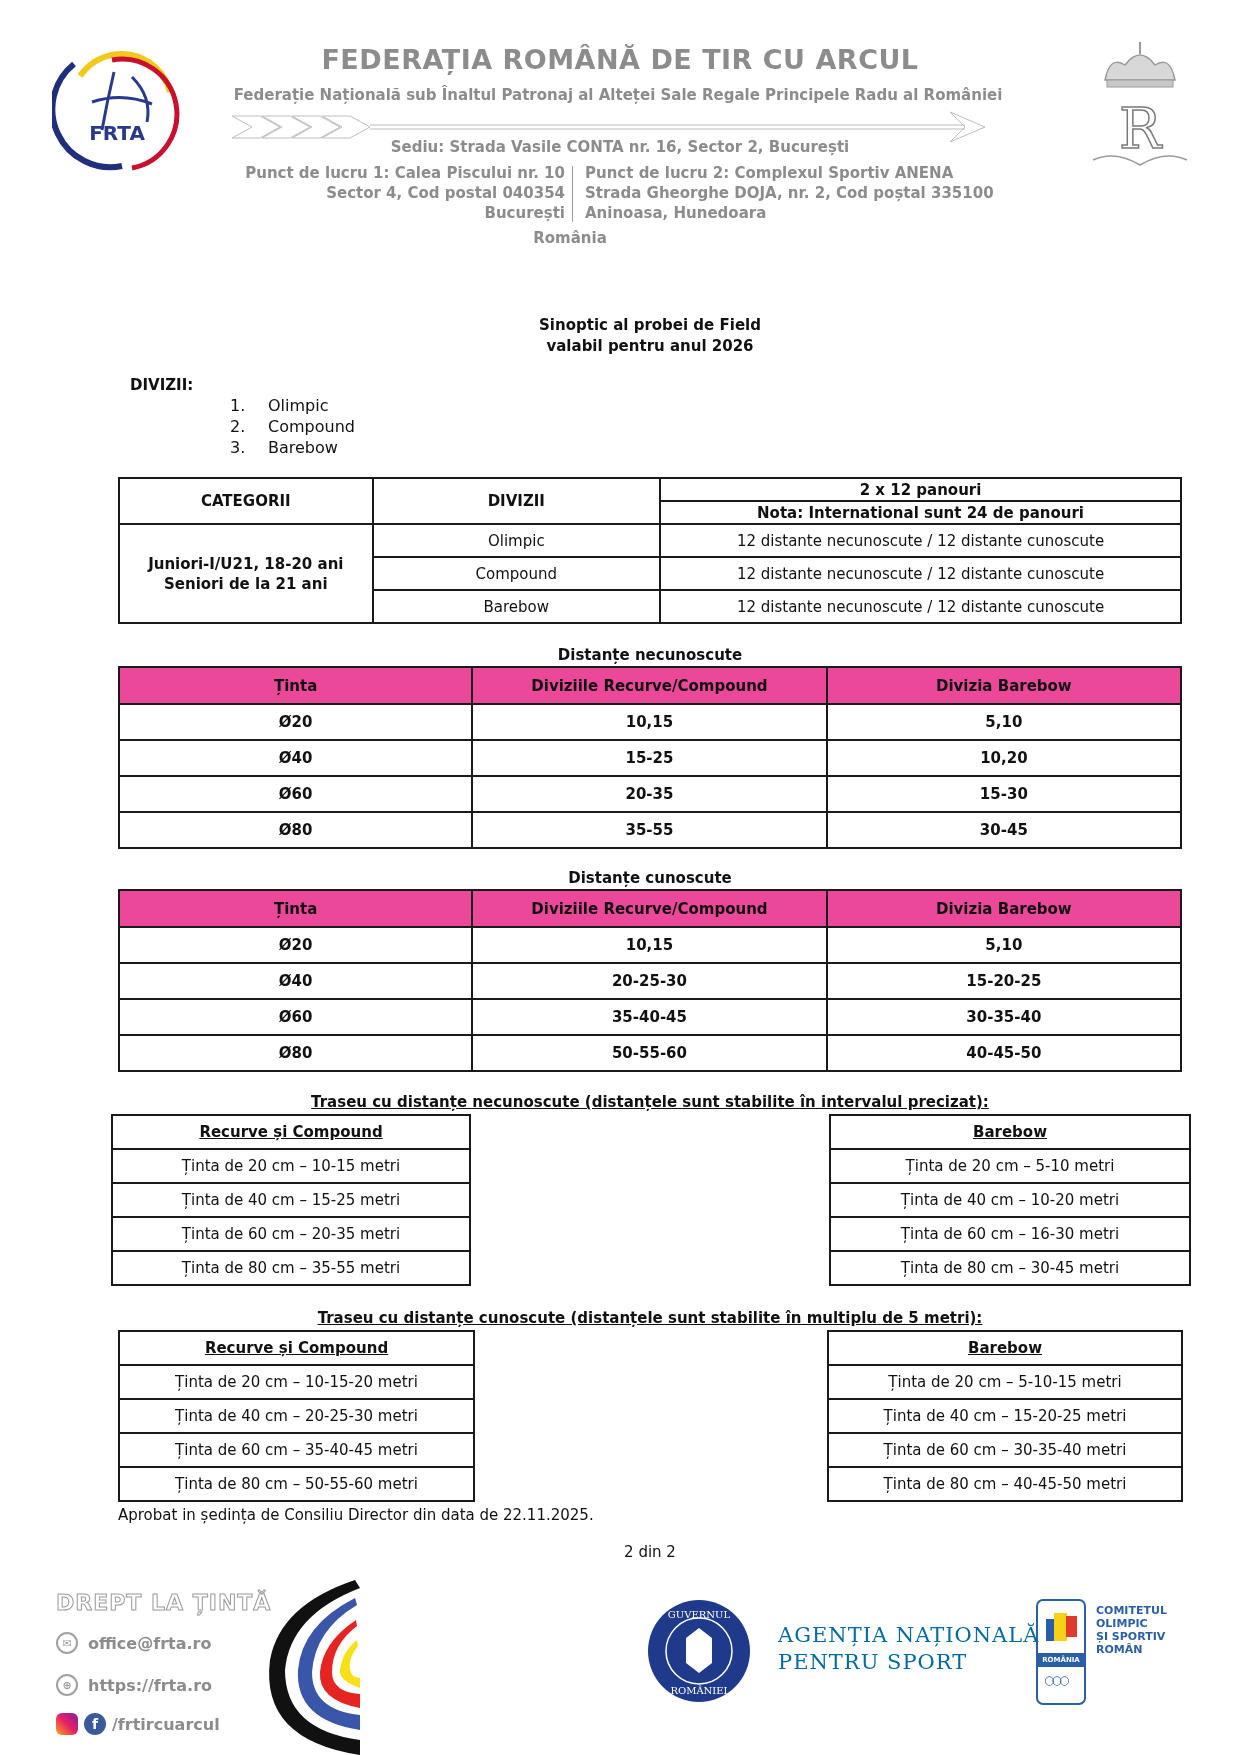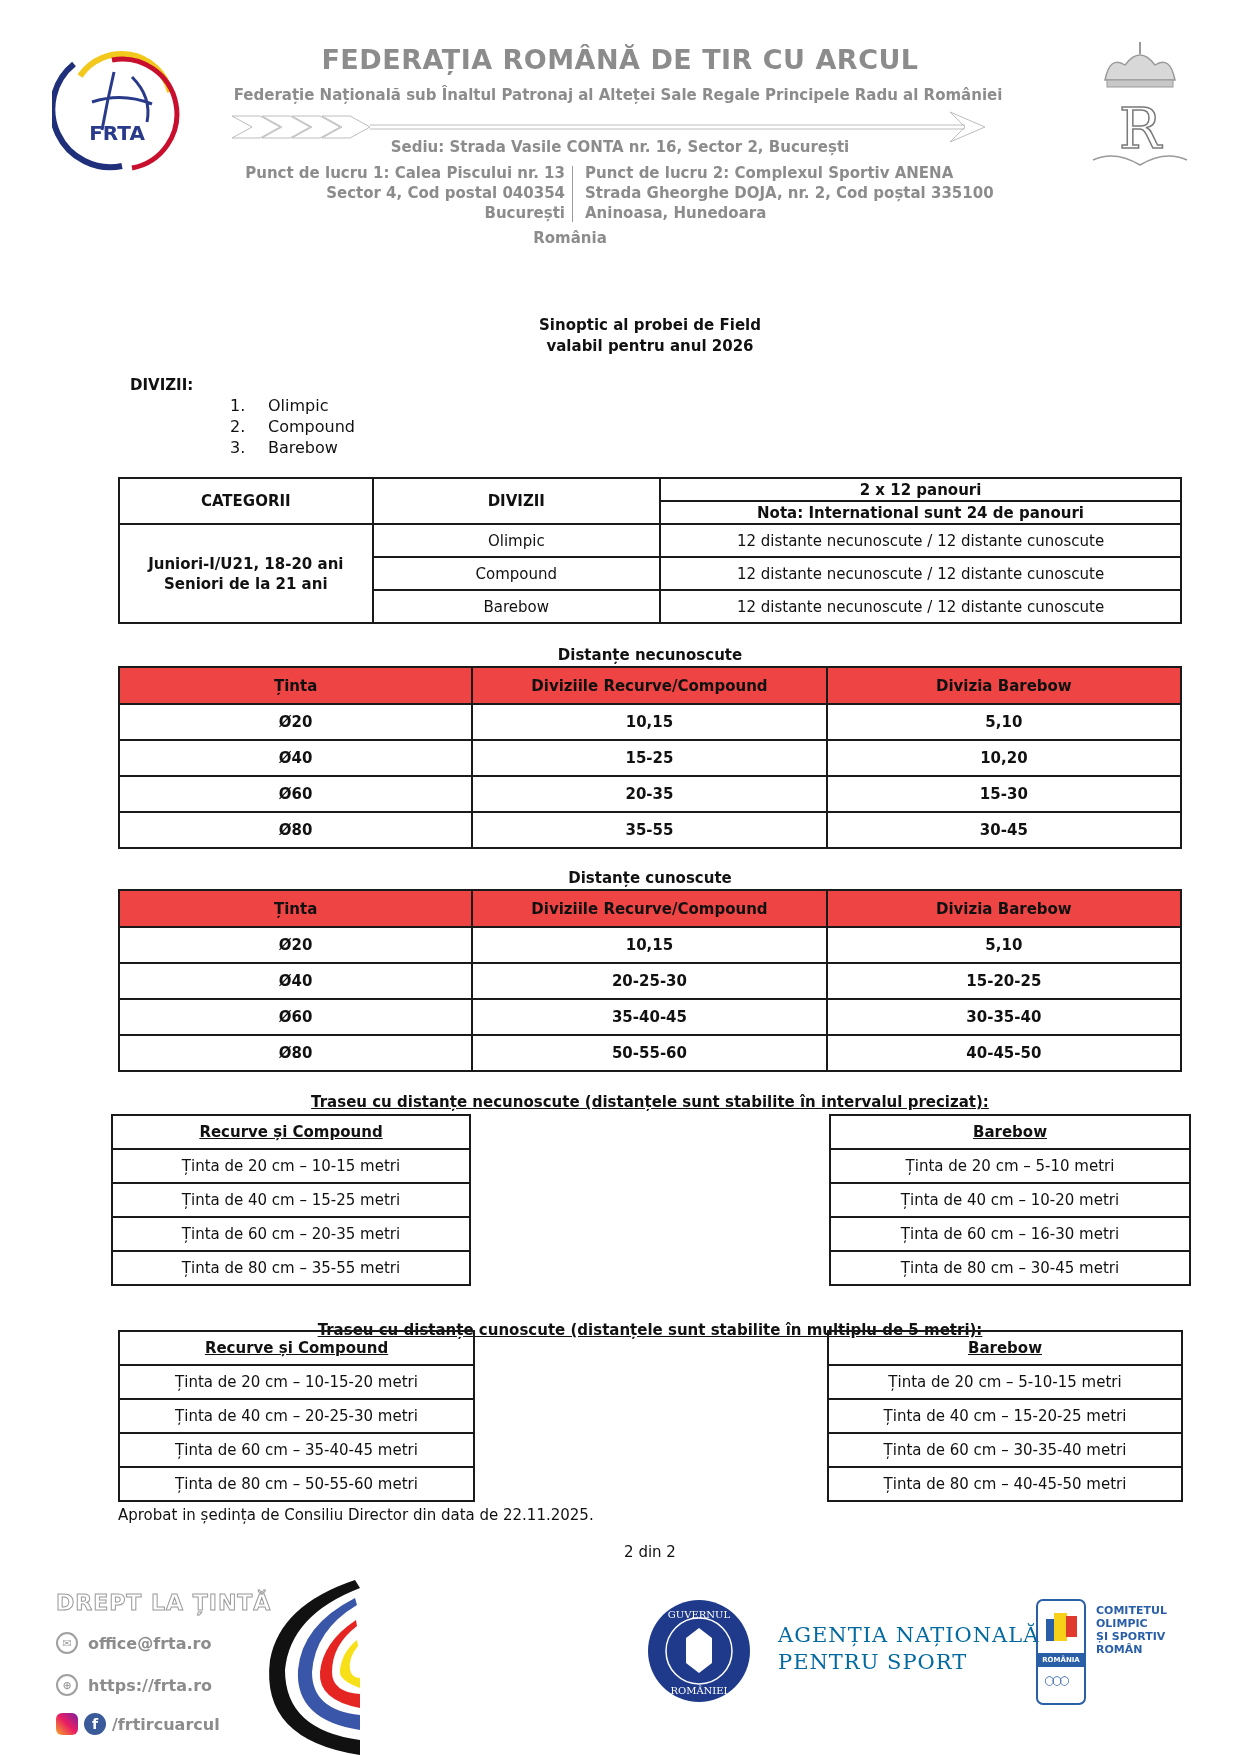--- a/index.html
+++ b/index.html
@@ -21,21 +21,21 @@
   .div-label { left: 130px; top: 376px; font-size: 15px; font-weight: bold; }
   .div-list { left: 230px; top: 395px; font-size: 16px; line-height: 21px; }
   .div-list .num { display: inline-block; width: 38px; }
 
   table { border-collapse: collapse; position: absolute; }
   td, th { border: 2.5px solid #1a1a1a; text-align: center; font-size: 15px; }
   .t1 td { height: 33px; }
   .t1 .hd { font-weight: bold; }
   .t1 .small { height: 23px; }
   .t1 .rowc { font-weight: bold; line-height: 20px; }
-  .dist th { background: #ef4444; font-weight: bold; height: 37px; }
+  .dist th { background: #ec4899; font-weight: bold; height: 37px; }
   .dist td { font-weight: bold; height: 36px; }
   .sec-cap { font-size: 15px; font-weight: bold; text-align: center; }
   .trail td { height: 34px; font-size: 15px; }
   .trail .th { font-weight: bold; text-decoration: underline; border-radius: 9px; }
   .underline-cap { font-size: 15px; font-weight: bold; text-decoration: underline; text-align: center; }
 
   .approved { left: 118px; top: 1506px; font-size: 15px; }
   .pageno { left: 560px; top: 1543px; width: 180px; text-align: center; font-size: 15px; }
 
   
@@ -68,21 +68,21 @@
       <path d="M62 6 L90 6 L110 17 L90 28 L62 28 L82 17 Z"></path>
       <path d="M92 6 L120 6 L140 17 L120 28 L92 28 L112 17 Z"></path>
       <line x1="140" y1="15" x2="735" y2="15"></line>
       <line x1="140" y1="19" x2="735" y2="19"></line>
       <path d="M720 2 L755 17 L720 32 L735 17 Z"></path>
     </g>
   </svg>
 </div>
 <div class="abs hdr-seat">Sediu: Strada Vasile CONTA nr. 16, Sector 2, București</div>
 <div class="abs hdr-col1">
-  <div>Punct de lucru 1: Calea Piscului nr. 13</div>
+  <div>Punct de lucru 1: Calea Piscului nr. 10</div>
   <div>Sector 4, Cod postal 040354</div>
   <div>București</div>
 </div>
 <div class="abs hdr-sep"></div>
 <div class="abs hdr-col2">
   <div>Punct de lucru 2: Complexul Sportiv ANENA</div>
   <div>Strada Gheorghe DOJA, nr. 2, Cod poștal 335100</div>
   <div>Aninoasa, Hunedoara</div>
 </div>
 <div class="abs hdr-country">România</div>
@@ -247,21 +247,21 @@
       </tr>
   <tr>
         <td>Ținta de 60 cm – 16-30 metri</td>
       </tr>
   <tr>
         <td>Ținta de 80 cm – 30-45 metri</td>
       </tr>
 </tbody>
   </table>
 
-<div class="abs underline-cap" style="left:250px;top:1309px;width:800px;margin-top:12px;">Traseu cu distanțe cunoscute (distanțele sunt stabilite în multiplu de 5 metri):</div>
+<div class="abs underline-cap" style="left:250px;top:1309px;width:800px;">Traseu cu distanțe cunoscute (distanțele sunt stabilite în multiplu de 5 metri):</div>
 <table class="trail" style="left:118px;top:1330px;width:357px;">
   <tbody>
       <tr>
         <td class="th">Recurve și Compound</td>
       </tr>
   <tr>
         <td>Ținta de 20 cm – 10-15-20 metri</td>
       </tr>
   <tr>
         <td>Ținta de 40 cm – 20-25-30 metri</td>

